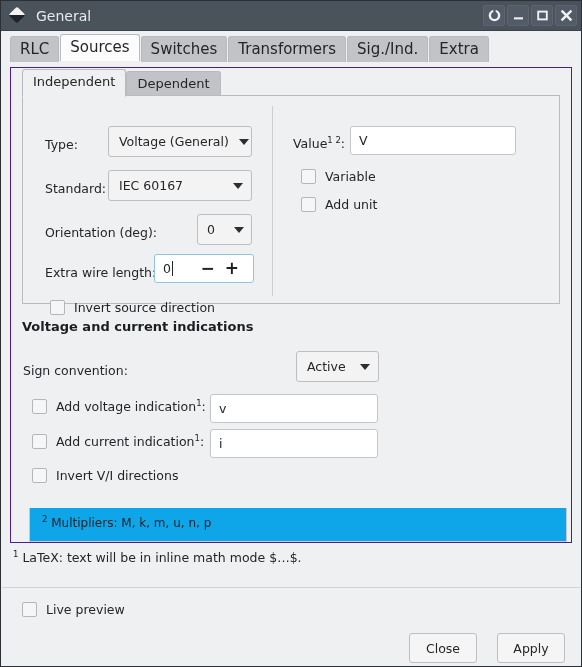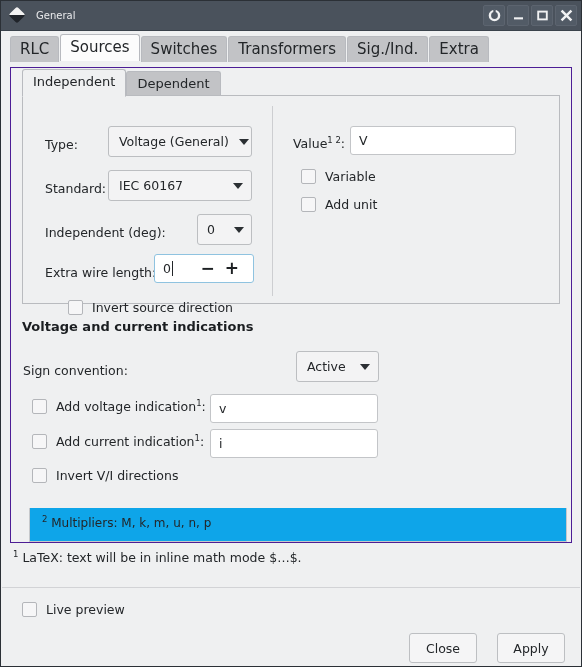--- a/index.html
+++ b/index.html
@@ -45,21 +45,21 @@
   .title-icon .rhombus {
     position: absolute;
     left: 2px; top: 2px;
     width: 12px; height: 12px;
     background: linear-gradient(135deg, #f2f2f2 0%, #f2f2f2 48%, #20242a 50%, #20242a 100%);
     transform: rotate(45deg);
     border-radius: 2px;
   }
   .title-text {
     color: #e9eaec;
-    font-size: 10px;
+    font-size: 14px;
     flex: 1 1 auto;
     white-space: nowrap;
     overflow: hidden;
   }
   .win-buttons {
     display: flex;
     gap: 2px;
     align-items: center;
   }
   .win-btn {
@@ -386,36 +386,36 @@
         <span>Voltage (General)</span>
         <span class="arrow"></span>
       </div>
 
       <div class="abs lbl" style="left:22px; top:85px;">Standard:</div>
       <div class="abs combo" style="left:85px; top:74px; width:144px;">
         <span>IEC 60167</span>
         <span class="arrow"></span>
       </div>
 
-      <div class="abs lbl" style="left:22px; top:129px;">Independent (deg):</div>
+      <div class="abs lbl" style="left:22px; top:129px;">Orientation (deg):</div>
       <div class="abs combo" style="left:174px; top:118px; width:55px; padding:0 7px 0 9px;">
         <span>0</span>
         <span class="arrow"></span>
       </div>
 
       <div class="abs lbl" style="left:22px; top:169px;">Extra wire length:</div>
       <div class="abs spin" style="left:131px; top:158px; width:100px;">
         <span class="val">0</span>
         <span class="caret"></span>
         <span class="spacer"></span>
         <span class="btn">−</span>
         <span class="btn">+</span>
       </div>
 
-      <div class="abs chkrow" style="left:45px; top:204px;">
+      <div class="abs chkrow" style="left:27px; top:204px;">
         <span class="chkbox"></span>
         <span class="chklabel">Invert source direction</span>
       </div>
 
       <div class="abs lbl" style="left:270px; top:40px;">
         <span>Value</span><sup>1 2</sup><span>:</span>
       </div>
       <div class="abs textfield" style="left:327px; top:30px; width:166px;">
         <span>V</span>
       </div>

